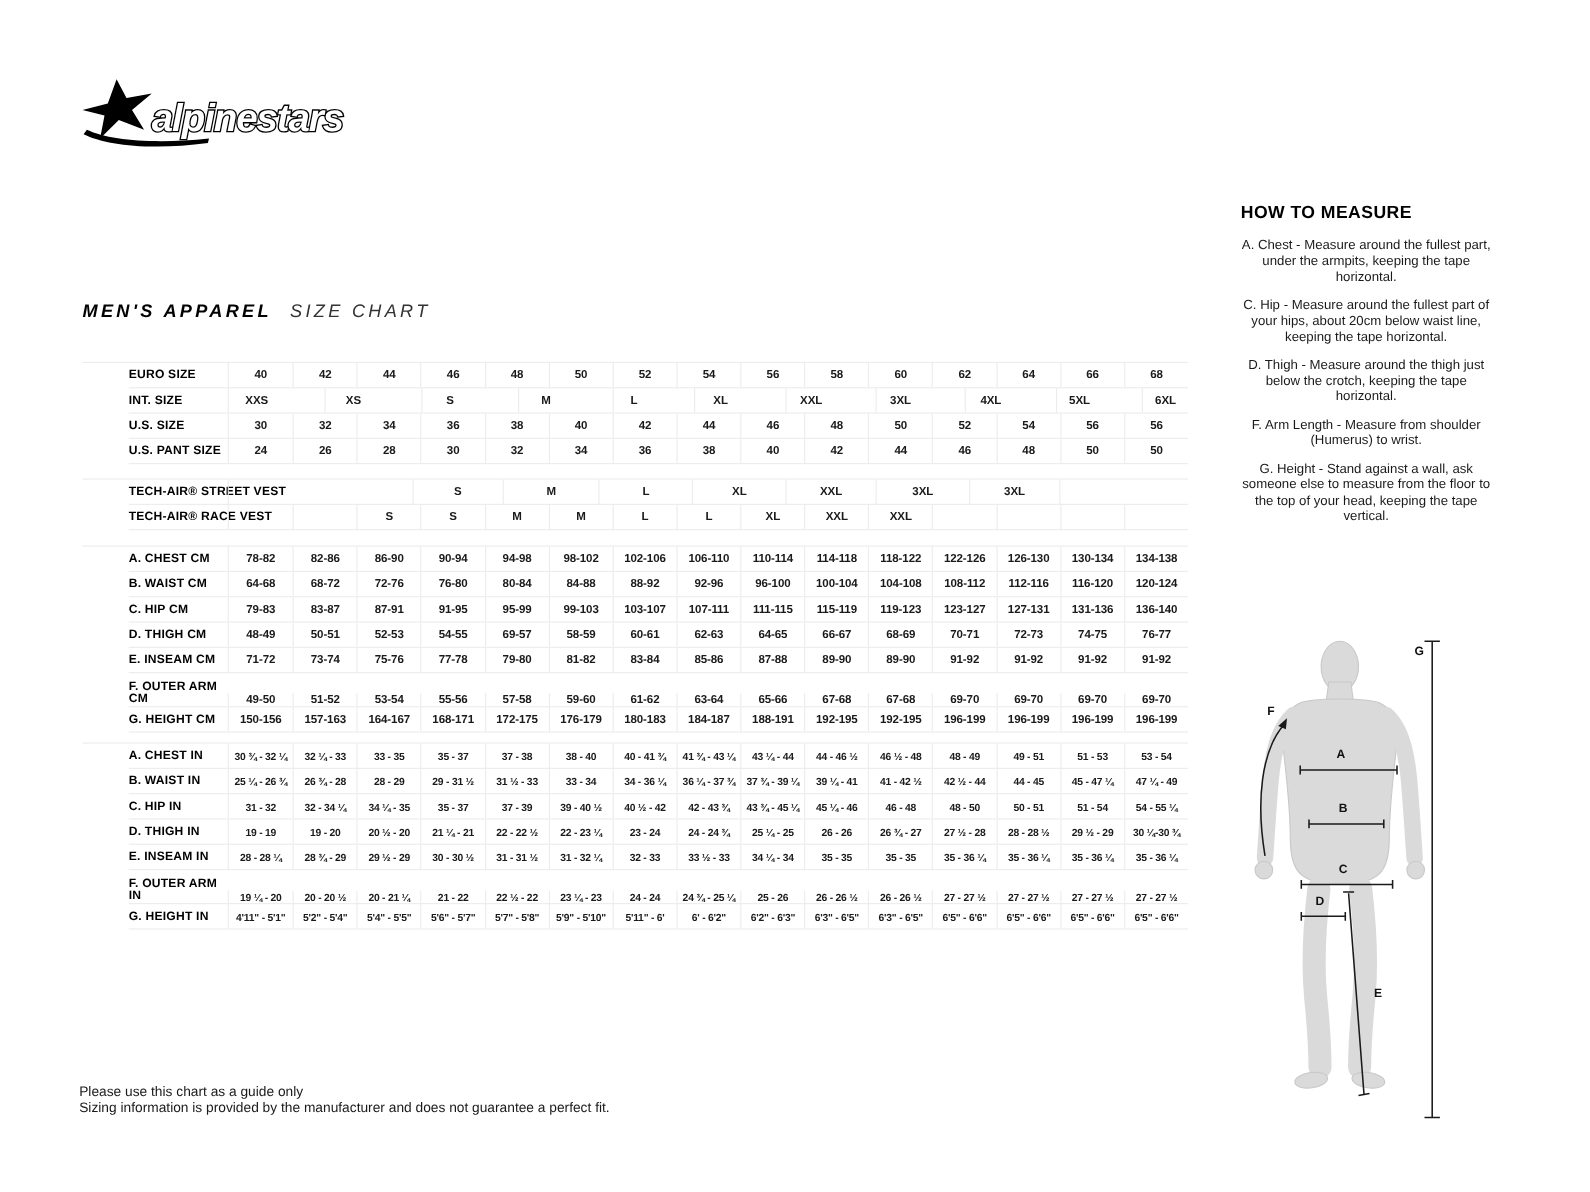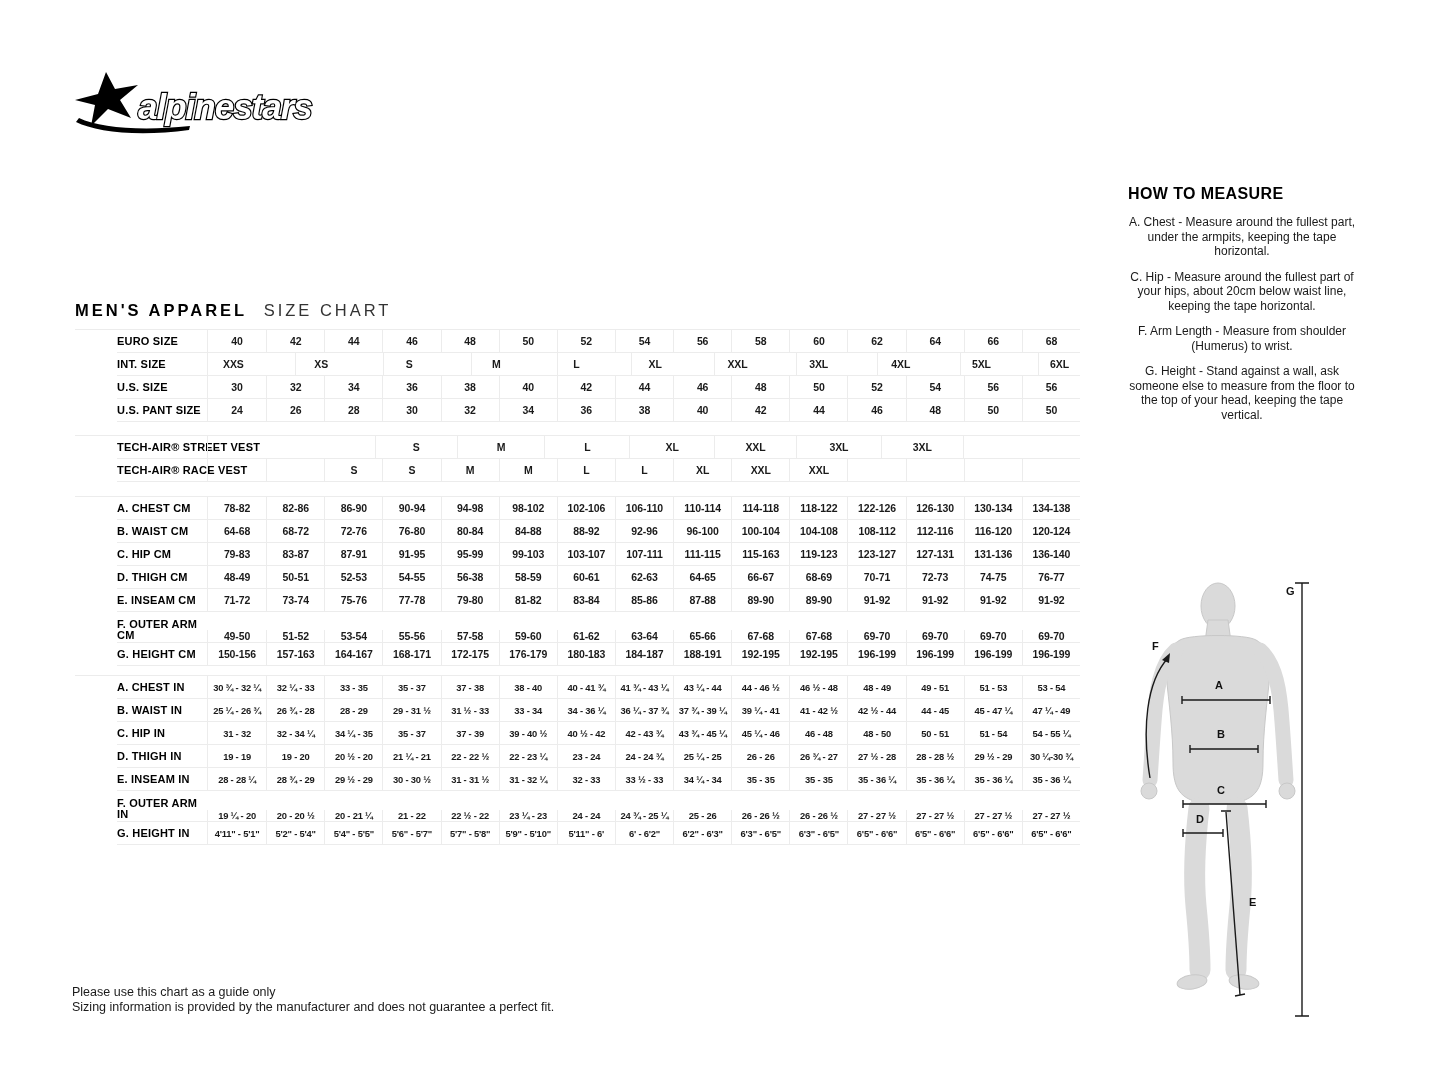--- a/index.html
+++ b/index.html
@@ -3,21 +3,21 @@
 <meta charset="utf-8">
 <style>
   html,body{margin:0;padding:0;}
   body{
     width:1445px;height:1084px;position:relative;background:#ffffff;
     font-family:"Liberation Sans",sans-serif;color:#111;overflow:hidden;
   }
   
   .logo{position:absolute;left:72px;top:68px;}
   
-  .title{position:absolute;left:75px;top:274px;white-space:nowrap;margin-top:27px;}
+  .title{position:absolute;left:75px;top:274px;font-style:italic;white-space:nowrap;}
   .title-bold{font-weight:800;font-size:16.5px;letter-spacing:3px;color:#000;}
   .title-light{font-weight:400;font-size:16.5px;letter-spacing:3px;color:#333;margin-left:12px;}
   
   .table-wrap{position:absolute;left:75px;top:329px;width:1005px;}
   .tblock{border-top:1px solid #ececec;}
   .tblock-vest{margin-top:13px;}
   .tblock-cm{margin-top:14px;}
   .tblock-in{margin-top:9px;}
   .trow{display:flex;height:22px;border-bottom:1px solid #ececec;margin-left:42px;}
   .trow.tall{height:30px;align-items:flex-end;}
@@ -224,36 +224,36 @@
         <div class="rgrid grid-cols15">
           <div class="cell">79-83</div>
           <div class="cell">83-87</div>
           <div class="cell">87-91</div>
           <div class="cell">91-95</div>
           <div class="cell">95-99</div>
           <div class="cell">99-103</div>
           <div class="cell">103-107</div>
           <div class="cell">107-111</div>
           <div class="cell">111-115</div>
-          <div class="cell">115-163</div>
+          <div class="cell">115-119</div>
           <div class="cell">119-123</div>
           <div class="cell">123-127</div>
           <div class="cell">127-131</div>
           <div class="cell">131-136</div>
           <div class="cell">136-140</div>
         </div>
       </div>
       <div class="trow">
         <div class="rlabel">D. THIGH CM</div>
         <div class="rgrid grid-cols15">
           <div class="cell">48-49</div>
           <div class="cell">50-51</div>
           <div class="cell">52-53</div>
           <div class="cell">54-55</div>
-          <div class="cell">56-38</div>
+          <div class="cell">69-57</div>
           <div class="cell">58-59</div>
           <div class="cell">60-61</div>
           <div class="cell">62-63</div>
           <div class="cell">64-65</div>
           <div class="cell">66-67</div>
           <div class="cell">68-69</div>
           <div class="cell">70-71</div>
           <div class="cell">72-73</div>
           <div class="cell">74-75</div>
           <div class="cell">76-77</div>
@@ -462,20 +462,21 @@
         </div>
       </div>
     </div>
   </div>
 
 <div class="measure">
   <h3>HOW TO MEASURE</h3>
   <div id="measure-list">
       <p>A. Chest - Measure around the fullest part, under the armpits, keeping the tape horizontal.</p>
       <p>C. Hip - Measure around the fullest part of your hips, about 20cm below waist line, keeping the tape horizontal.</p>
+      <p>D. Thigh - Measure around the thigh just below the crotch, keeping the tape horizontal.</p>
       <p>F. Arm Length - Measure from shoulder (Humerus) to wrist.</p>
       <p>G. Height - Stand against a wall, ask someone else to measure from the floor to the top of your head, keeping the tape vertical.</p>
     </div>
 </div>
 
 <div class="diagram">
   <svg width="260" height="460" viewBox="0 0 260 460">
 
     <g fill="#dadada" stroke="#c8c8c8" stroke-width="1">
       <ellipse cx="88" cy="36" rx="17" ry="23"></ellipse>

